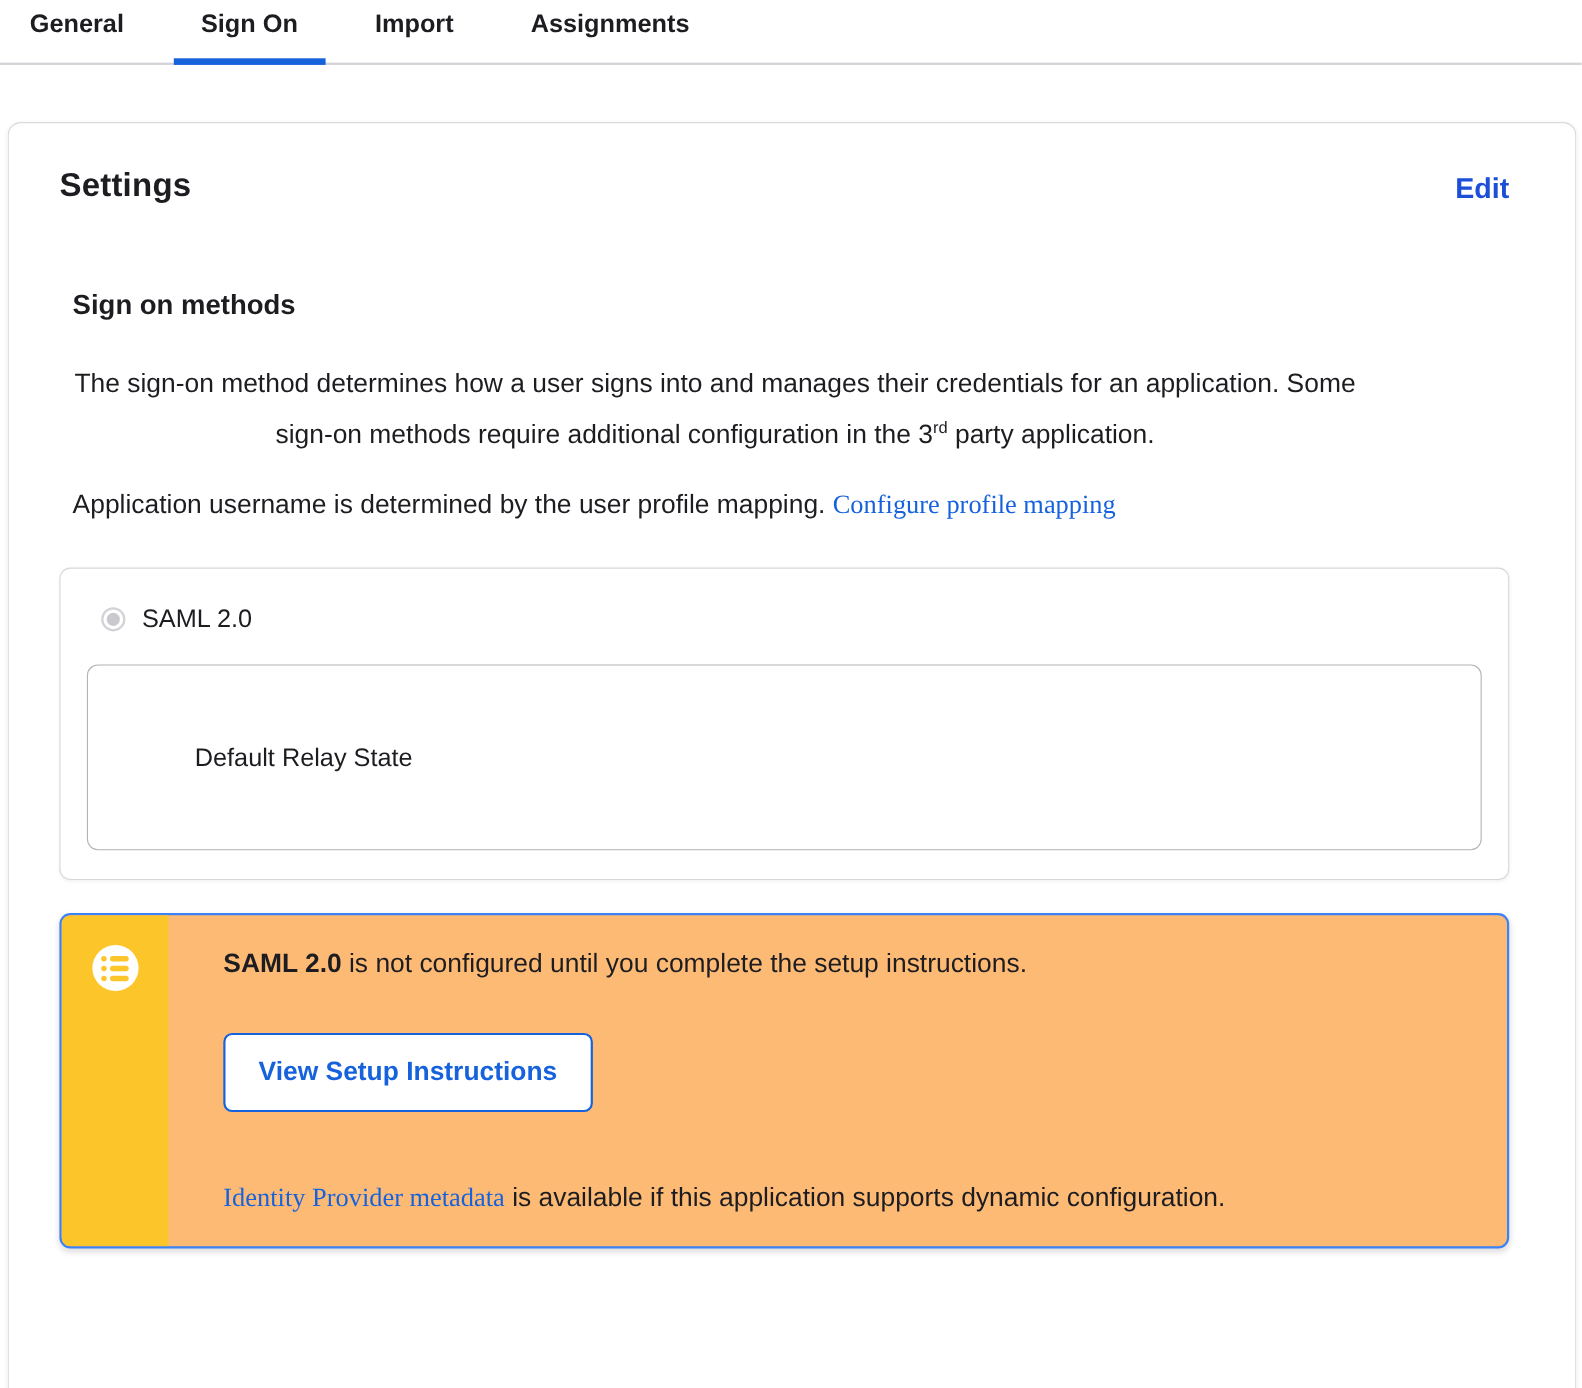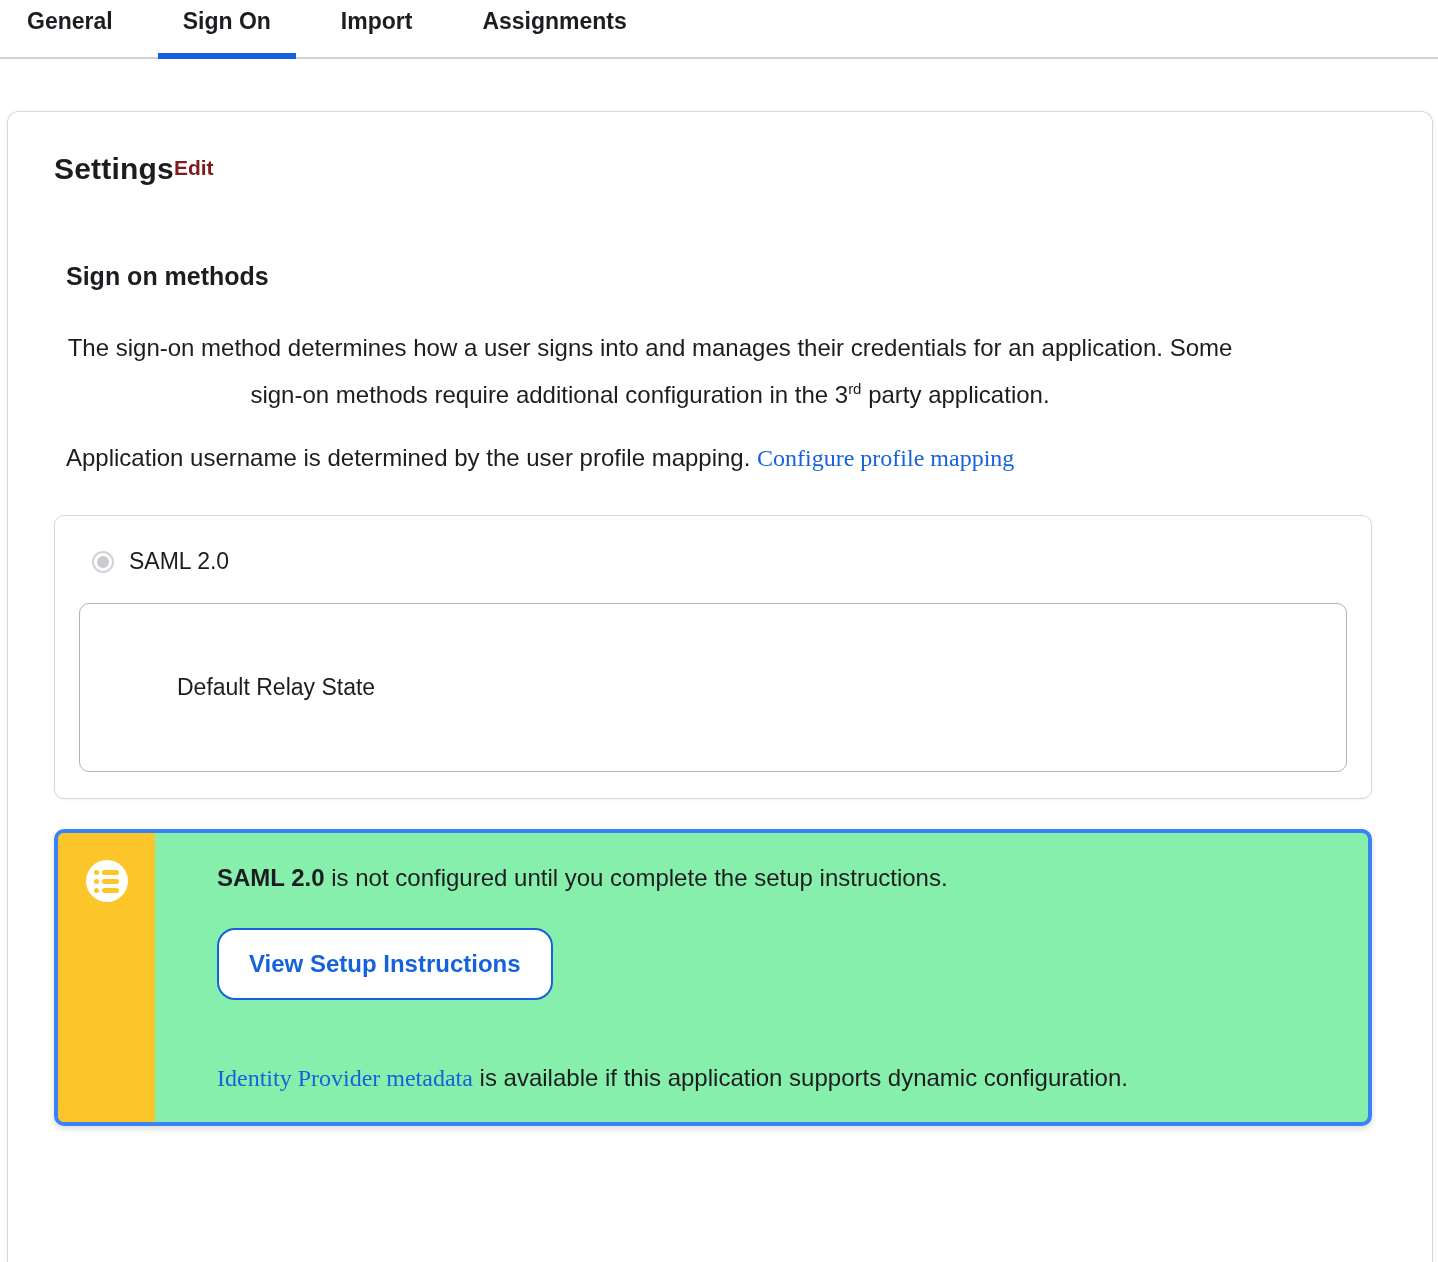--- a/index.html
+++ b/index.html
@@ -29,26 +29,26 @@
     margin: 52px 5px 0 7px;
     background: #fff;
     border: 1px solid #d7d7dc;
     border-bottom: none;
     border-radius: 12px 12px 0 0;
     box-shadow: 0 1px 4px rgba(0,0,0,0.07);
     min-height: 1160px;
     padding: 0 60px 60px 46px;
   }
   .card-header {
-    display: flex; align-items: flex-start;
+    display: flex; justify-content: space-between; align-items: flex-start;
     padding-top: 40px;
   }
   .card-title { font-size: 30px; font-weight: 700; letter-spacing: .2px; }
   .edit-link {
-    font-size: 21px; font-weight: 600; color: #7f1d1d;
+    font-size: 26px; font-weight: 600; color: #1d4ed8;
     text-decoration: none; cursor: pointer; margin-top: 4px;
   }
 
   .section-title {
     margin: 76px 0 12px 12px;
     font-size: 25px; font-weight: 700;
   }
   .desc {
     margin: 34px 0 0 12px;
     max-width: 1168px;
@@ -84,27 +84,26 @@
     display: flex; align-items: center;
     padding-left: 97px;
     text-align: center;
   }
   .field-label { font-size: 23px; }
 
   
   .callout {
     margin-top: 30px;
     display: flex;
-    border: 4px solid #3b82f6;
+    border: 2px solid #3b82f6;
     border-radius: 10px;
     box-shadow: 0 3px 6px rgba(0,0,0,0.14);
     overflow: hidden;
     min-height: 287px;
-    background: #86efac;
-    gap: 12px;
+    background: #fdba74;
   }
   .callout-stripe {
     width: 97px; flex-shrink: 0;
     background: #fcc62a;
     display: flex; justify-content: center;
     padding-top: 27px;
   }
   .callout-icon {
     width: 42px; height: 42px; border-radius: 50%;
     background: #ffffff;
@@ -112,25 +111,25 @@
     justify-content: center; align-items: center; gap: 4px;
   }
   .icon-row { display: flex; align-items: center; gap: 3px; }
   .icon-dot { width: 5px; height: 5px; border-radius: 50%; background: #fcc62a; }
   .icon-bar { width: 17px; height: 5px; border-radius: 3px; background: #fcc62a; }
 
   .callout-body { flex: 1; padding: 31px 40px 30px 50px; }
   .callout-text { font-size: 24px; }
   .callout-text strong { font-weight: 700; }
   .setup-btn {
-    margin-top: 36px;
+    margin-top: 48px;
     display: inline-block;
     background: #fff;
     border: 2px solid #1662dd;
-    border-radius: 18px;
+    border-radius: 8px;
     color: #1662dd;
     font-family: "Liberation Sans", sans-serif;
     font-size: 24px; font-weight: 700;
     padding: 20px 30px;
     cursor: pointer;
   }
   .metadata-line { margin-top: 64px; font-size: 24px; }
 </style>
 </head>
 <body>

